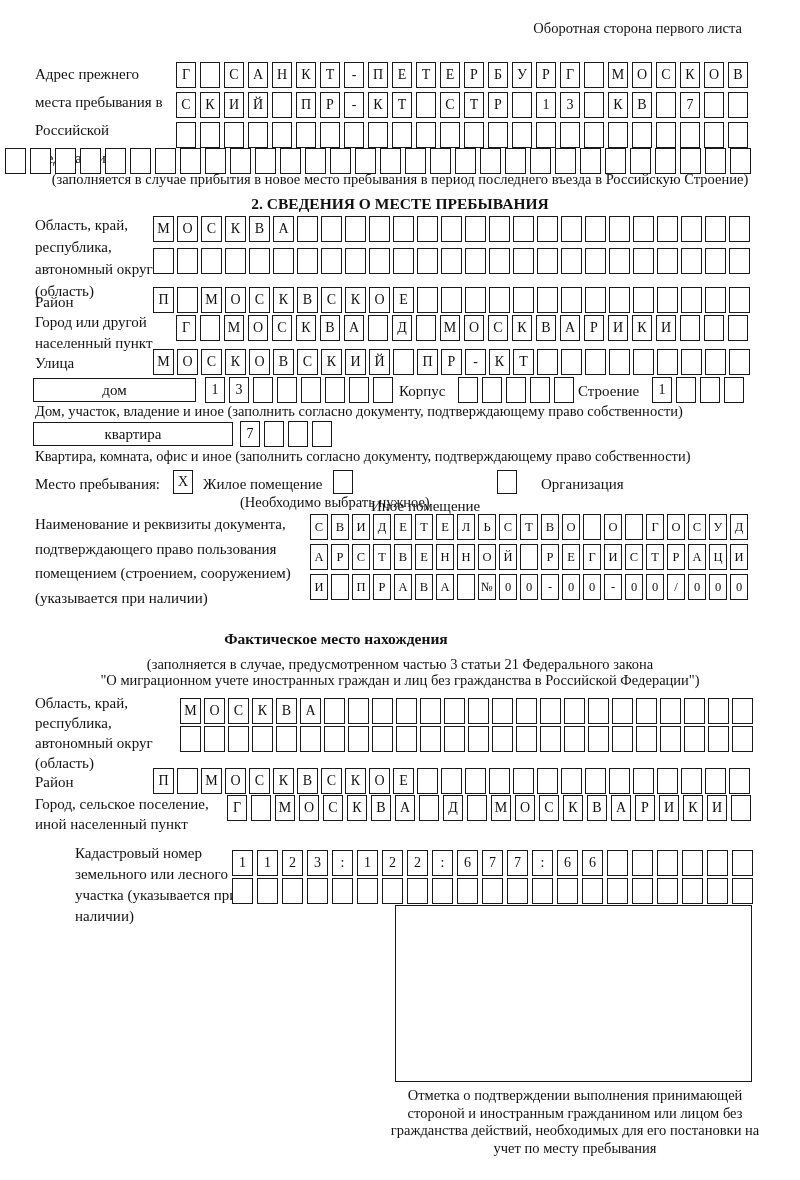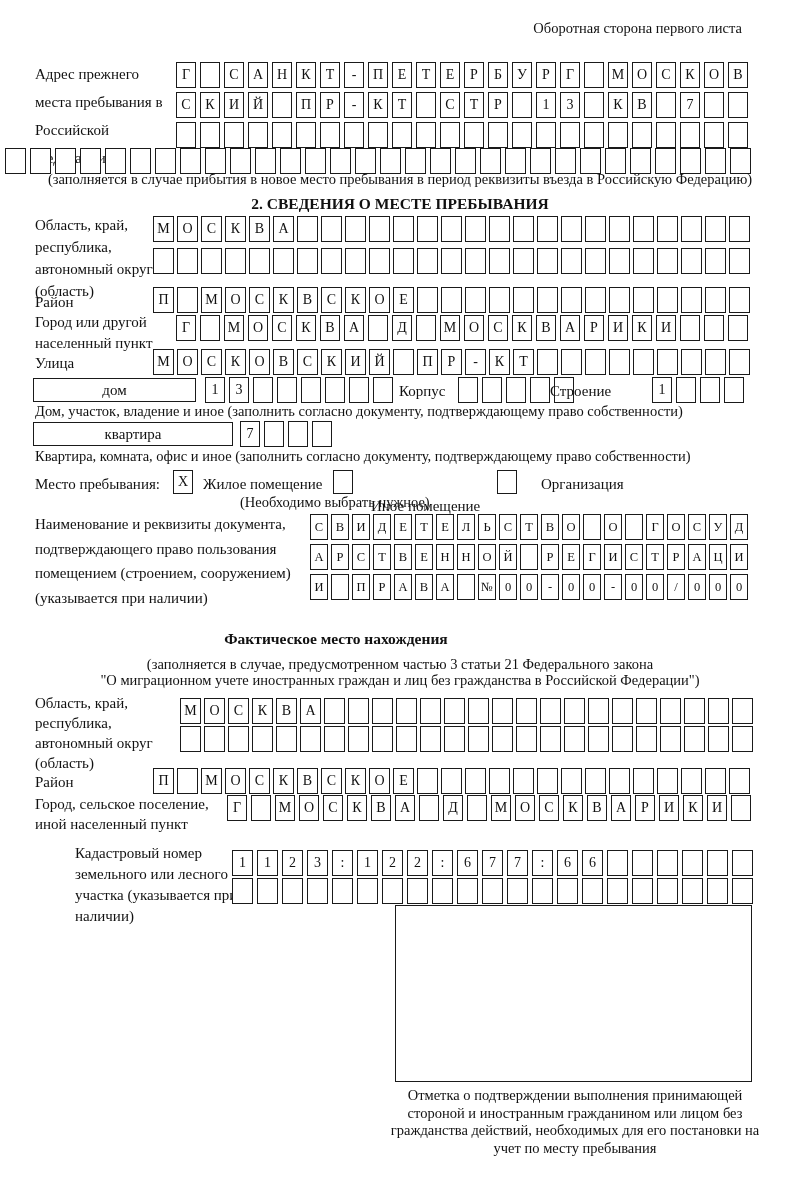--- a/index.html
+++ b/index.html
@@ -134,21 +134,21 @@
       <div class="cell"></div>
       <div class="cell"></div>
       <div class="cell"></div>
       <div class="cell"></div>
       <div class="cell"></div>
       <div class="cell"></div>
       <div class="cell"></div>
       <div class="cell"></div>
       <div class="cell"></div>
     </div>
-  <div class="abs cap center" style="left:0;top:171px;width:800px;">(заполняется в случае прибытия в новое место пребывания в период реквизиты въезда в Российскую Федерацию)</div>
+  <div class="abs cap center" style="left:0;top:171px;width:800px;">(заполняется в случае прибытия в новое место пребывания в период последнего въезда в Российскую Строение)</div>
 
   <div class="abs bold center" style="left:0;top:195px;width:800px;font-size:15.5px;">2. СВЕДЕНИЯ О МЕСТЕ ПРЕБЫВАНИЯ</div>
 
   <div class="abs lbl" style="left:35px;top:214px;width:118px;line-height:22px;">Область, край, республика, автономный округ (область)</div>
   <div class="cells p24t" style="left:153px;top:216px;">
       <div class="cell">М</div>
       <div class="cell">О</div>
       <div class="cell">С</div>
       <div class="cell">К</div>
       <div class="cell">В</div>
@@ -299,21 +299,21 @@
       <div class="cell"></div>
     </div>
   <div class="abs lbl" style="left:399px;top:380px;">Корпус</div>
   <div class="cells p24" style="left:458px;top:377px;">
       <div class="cell"></div>
       <div class="cell"></div>
       <div class="cell"></div>
       <div class="cell"></div>
       <div class="cell"></div>
     </div>
-  <div class="abs lbl" style="left:550px;top:380px;">Строение</div>
+  <div class="abs lbl" style="left:578px;top:380px;">Строение</div>
   <div class="cells p24" style="left:652px;top:377px;">
       <div class="cell">1</div>
       <div class="cell"></div>
       <div class="cell"></div>
       <div class="cell"></div>
     </div>
   <div class="abs cap" style="left:35px;top:403px;">Дом, участок, владение и иное (заполнить согласно документу, подтверждающему право собственности)</div>
 
   <div class="widebox" style="left:33px;top:422px;width:200px;">квартира</div>
   <div class="cells p24" style="left:240px;top:421px;">

